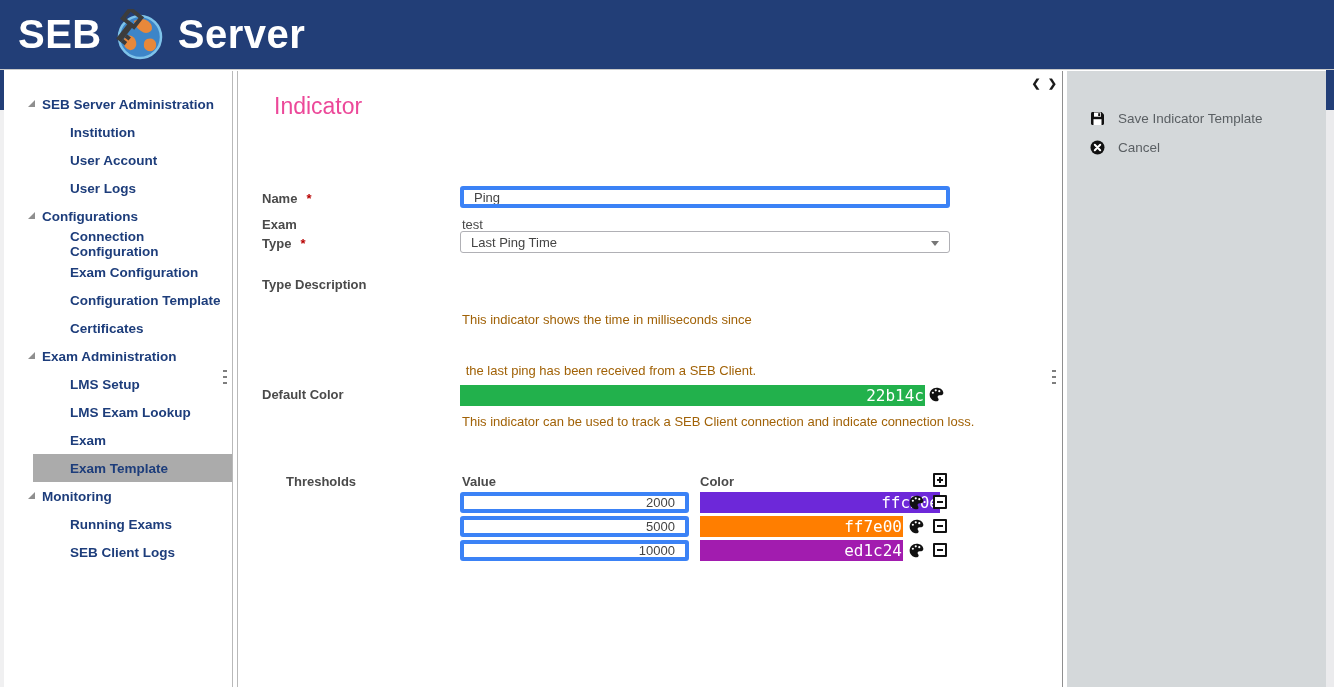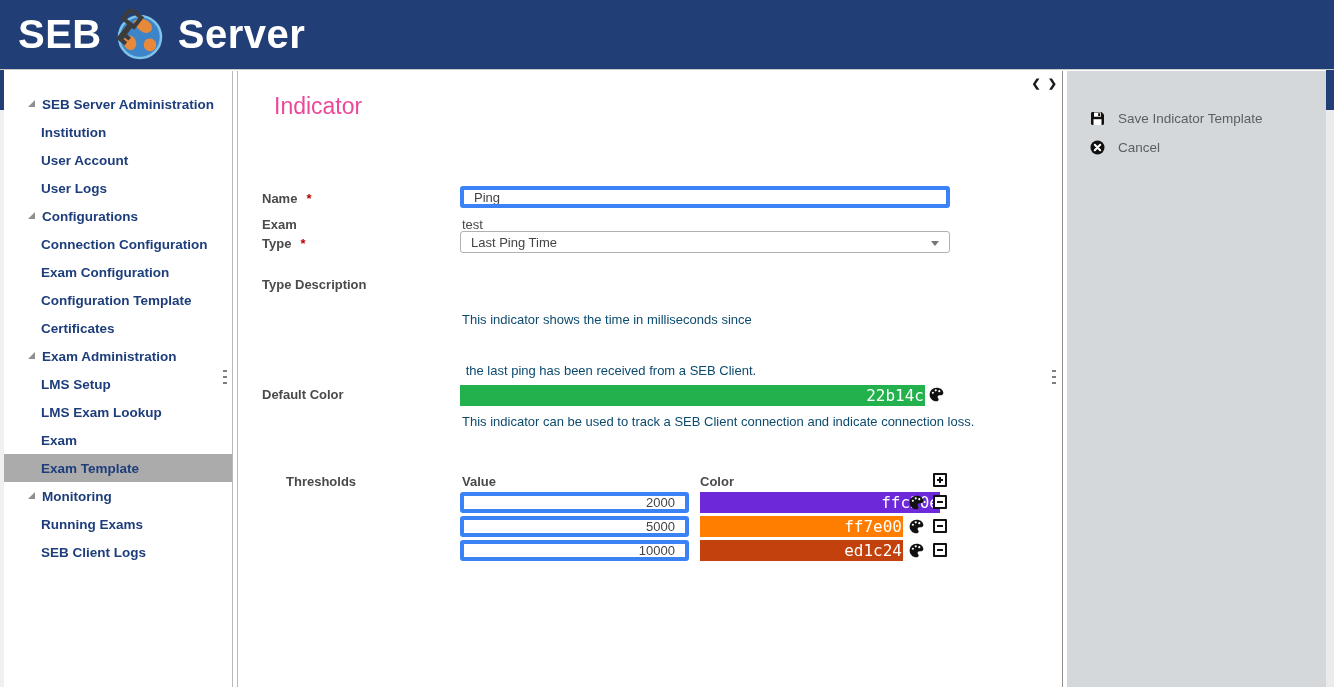--- a/index.html
+++ b/index.html
@@ -19,21 +19,21 @@
   .edge-left-gray  { left:0; top:110px; width:4px; height:577px; background:#f0f0f1; }
   .edge-right-blue { left:1326px; top:70px; width:8px; height:40px; background:#223e77; }
   .edge-right-gray { left:1326px; top:110px; width:8px; height:577px; background:#ebebed; }
 
   
   .sidebar { position:absolute; left:4px; top:71px; width:229px; height:616px;
              background:#ffffff; border-right:1px solid #b9b9b9; padding-top:19px; }
   .side-item { height:28px; display:flex; align-items:center; cursor:pointer;
                font-size:13.5px; font-weight:bold; color:#1d3d7b; }
   .side-item.lvl1 { padding-left:24px; }
-  .side-item.lvl2 { padding-left:37px; }
+  .side-item.lvl2 { padding-left:37px;margin-left:29px; }
   .side-item.selected { background:#ababab; }
   .tree-arrow { width:0; height:0; border-left:7px solid transparent;
                 border-bottom:7px solid #8f8f8f; margin-right:7px; margin-top:-2px; }
   .grip { position:absolute; width:4px; }
   .grip span { display:block; width:4px; height:2px; background:#7e7e7e; margin-bottom:4px; }
   .grip-left  { right:5px; top:299px; }
   .grip-right { right:6px; top:299px; }
 
   
   .main { position:absolute; left:237px; top:71px; width:826px; height:616px;
@@ -54,21 +54,21 @@
             padding:0 10px; outline:none; background:#fff; }
   .num { text-align:right; }
 
   .fselect { position:absolute; height:22px; border:1px solid #b0b0b5; border-radius:3px;
              background:#fff; font-size:13px; color:#444; display:flex; align-items:center;
              padding:0 10px; cursor:pointer; }
   .fselect .sel-arrow { position:absolute; right:10px; top:9px; width:0; height:0;
              border-left:4px solid transparent; border-right:4px solid transparent;
              border-top:5px solid #777; }
 
-  .desc { position:absolute; left:224px; top:206px; font-size:13px; color:#0c4a6e;
+  .desc { position:absolute; left:224px; top:206px; font-size:13px; color:#a16207;
           line-height:17px; white-space:pre-wrap; }
   .desc .gap { height:17px; }
 
   .cbar { position:absolute; height:21px; display:flex; align-items:center;
           justify-content:flex-end; padding-right:1px;
           font-family:"DejaVu Sans Mono", monospace; font-size:16px; color:#ffffff; }
 
   .icon-btn { position:absolute; width:15px; height:15px; cursor:pointer; }
   .pm-btn { position:absolute; width:14px; height:14px; border:2px solid #111;
             border-radius:1px; background:#fff; cursor:pointer; }
@@ -254,21 +254,21 @@
     <path d="M7 .6C3.4.6.6 3.4.6 7S3.4 13.4 7 13.4c1.2 0 2-.7 2-1.7 0-.5-.3-.9-.5-1.2-.3-.4-.5-.7-.5-1.1 0-1 .8-1.8 1.8-1.8h1.6c1.1 0 2-1 2-2.1C13.4 2.7 10.6.6 7 .6z" fill="#111"></path>
     <circle cx="3.6" cy="5.4" r="1" fill="#fff"></circle>
       <circle cx="6.3" cy="3.1" r="1" fill="#fff"></circle>
       <circle cx="9.6" cy="3.9" r="1" fill="#fff"></circle>
   </svg>
   <div class="pm-btn" style="left:695px; top:448px;">
       <i class="h"></i>
     </div>
 
   <input class="tinput num" style="left: 222px; top: 469px; width: 229px; height: 21px;" value="10000">
-  <div class="cbar" style="left: 462px; top: 469px; width: 203px; background: #c2410c;">
+  <div class="cbar" style="left: 462px; top: 469px; width: 203px; background: #a21caf;">
     <span>ed1c24</span>
   </div>
   <svg class="icon-btn" style="left:671px; top:472px;" viewBox="0 0 14 14">
     <path d="M7 .6C3.4.6.6 3.4.6 7S3.4 13.4 7 13.4c1.2 0 2-.7 2-1.7 0-.5-.3-.9-.5-1.2-.3-.4-.5-.7-.5-1.1 0-1 .8-1.8 1.8-1.8h1.6c1.1 0 2-1 2-2.1C13.4 2.7 10.6.6 7 .6z" fill="#111"></path>
     <circle cx="3.6" cy="5.4" r="1" fill="#fff"></circle>
       <circle cx="6.3" cy="3.1" r="1" fill="#fff"></circle>
       <circle cx="9.6" cy="3.9" r="1" fill="#fff"></circle>
   </svg>
   <div class="pm-btn" style="left:695px; top:472px;">
       <i class="h"></i>

